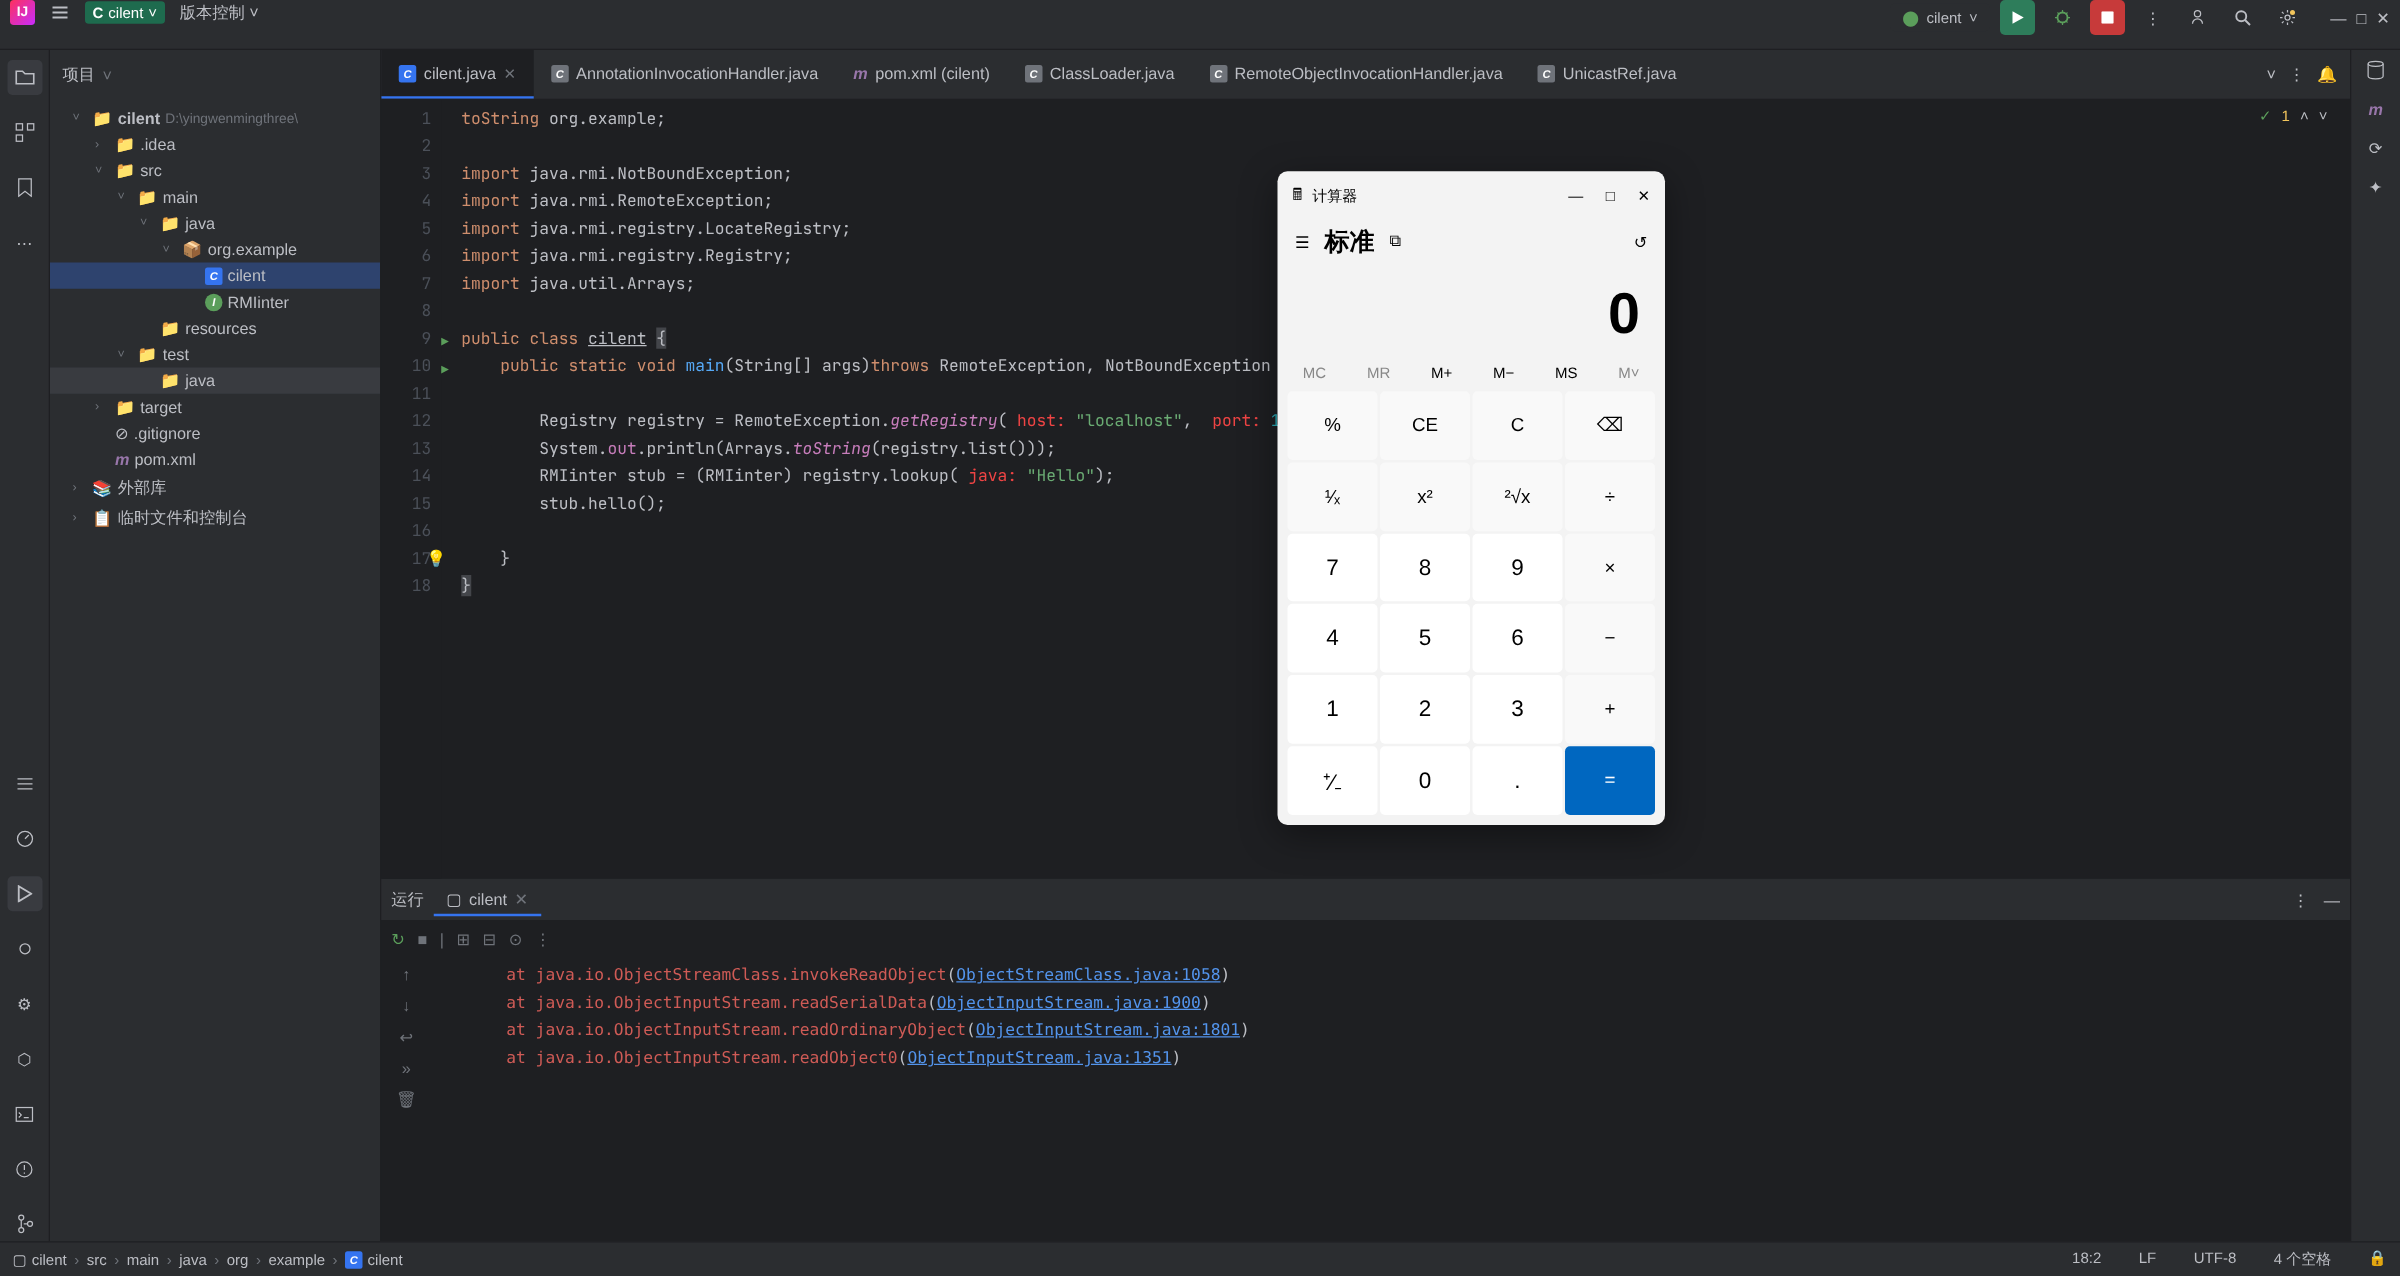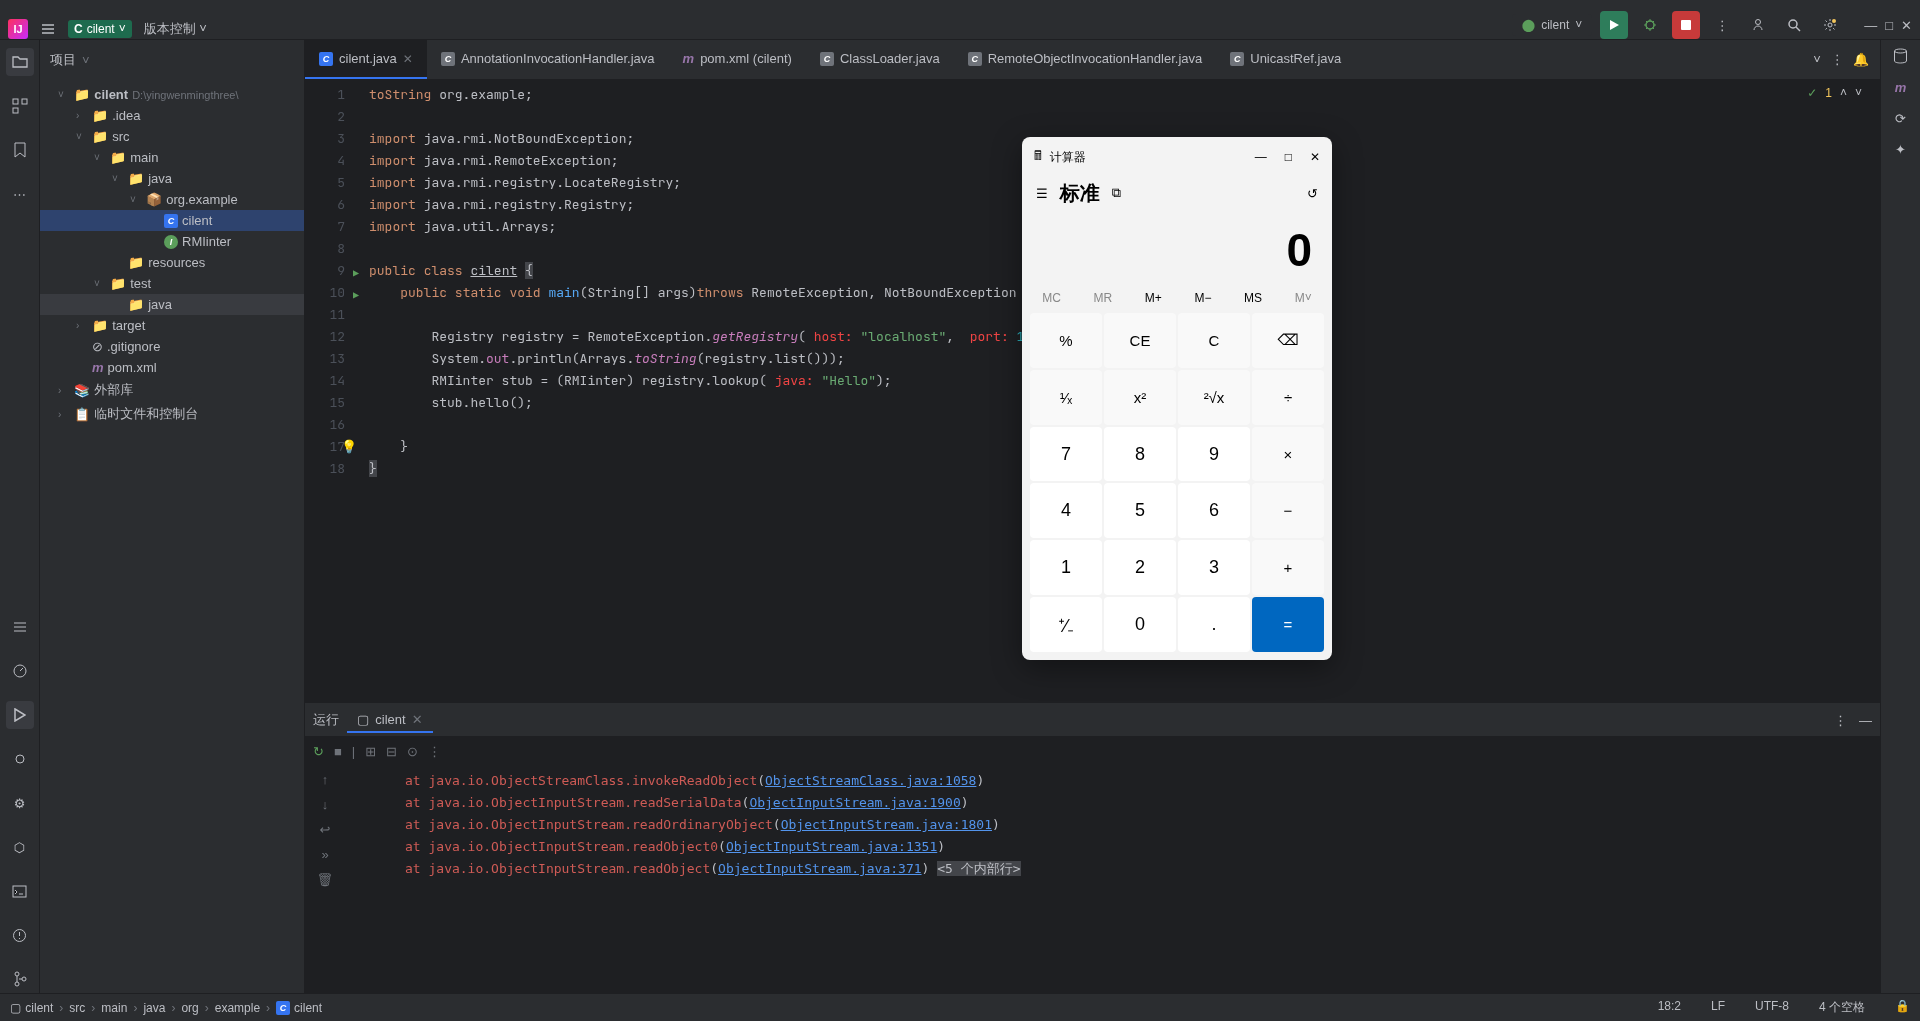--- a/index.html
+++ b/index.html
@@ -1,17 +1,17 @@
 <!DOCTYPE html>
 <html><head>
 <meta charset="utf-8">
 <style>
 * { margin: 0; padding: 0; box-sizing: border-box; }
 body { font-family: 'Segoe UI', Arial, sans-serif; background: #2b2d30; color: #bcbec4; overflow: hidden; width: 1920px; height: 1021px; position: relative; font-size: 13px; }
-.titlebar { height: 40px; background: #2b2d30; display: flex; align-items: flex-end; padding: 0 8px; border-bottom: 1px solid #1e1f22; }
+.titlebar { height: 40px; background: #2b2d30; display: flex; align-items: flex-start; padding: 0 8px; border-bottom: 1px solid #1e1f22; }
 .titlebar-left { display: flex; align-items: center; gap: 12px; }
 .logo { width: 20px; height: 20px; background: linear-gradient(135deg,#fe315d,#c72cfe); border-radius: 3px; display:flex;align-items:center;justify-content:center;font-size:11px;color:#fff;font-weight:bold; }
 .titlebar-icon { width: 16px; height: 16px; fill: #bcbec4; cursor: pointer; }
 .project-badge { background: #1e6b4e; color: #fff; padding: 2px 6px; border-radius: 3px; font-size: 12px; display:flex;align-items:center;gap:4px; }
 .titlebar-right { margin-left: auto; display: flex; align-items: center; gap: 8px; }
 .run-badge { background: #2b2d30; padding: 4px 10px; border-radius: 4px; display:flex;align-items:center;gap:6px;font-size:12px; }
 .icon-btn { width: 28px; height: 28px; display:flex;align-items:center;justify-content:center;border-radius:4px;cursor:pointer; }
 .run-btn { background: #2e7d5b; }
 .stop-btn { background: #c73a3a; }
 .wincontrols { display:flex; gap:8px; margin-left:12px; }
@@ -348,21 +348,20 @@
           <span>↓</span>
           <span>↩</span>
           <span>»</span>
           <span>🗑</span>
         </div>
         <div class="console" id="console-out">
             <div><span class="stack-at">at </span><span class="stack-pkg">java.io.ObjectStreamClass.invokeReadObject</span>(<span class="stack-link">ObjectStreamClass.java:1058</span>)</div>
             <div><span class="stack-at">at </span><span class="stack-pkg">java.io.ObjectInputStream.readSerialData</span>(<span class="stack-link">ObjectInputStream.java:1900</span>)</div>
             <div><span class="stack-at">at </span><span class="stack-pkg">java.io.ObjectInputStream.readOrdinaryObject</span>(<span class="stack-link">ObjectInputStream.java:1801</span>)</div>
             <div><span class="stack-at">at </span><span class="stack-pkg">java.io.ObjectInputStream.readObject0</span>(<span class="stack-link">ObjectInputStream.java:1351</span>)</div>
-            <div><span class="stack-at">at </span><span class="stack-pkg">java.io.ObjectInputStream.readObject</span>(<span class="stack-link">ObjectInputStream.java:371</span>) <span style="background:#43454a;color:#bcbec4">&lt;5 个内部行&gt;</span></div>
             <div>&nbsp;</div>
           </div>
       </div>
     </div>
   </div>
 
   <div class="right-rail">
     <div class="rail-item">
         <svg width="15" height="16">
           <ellipse cx="7.5" cy="3" rx="6" ry="2" fill="none" stroke="#bcbec4"></ellipse>

